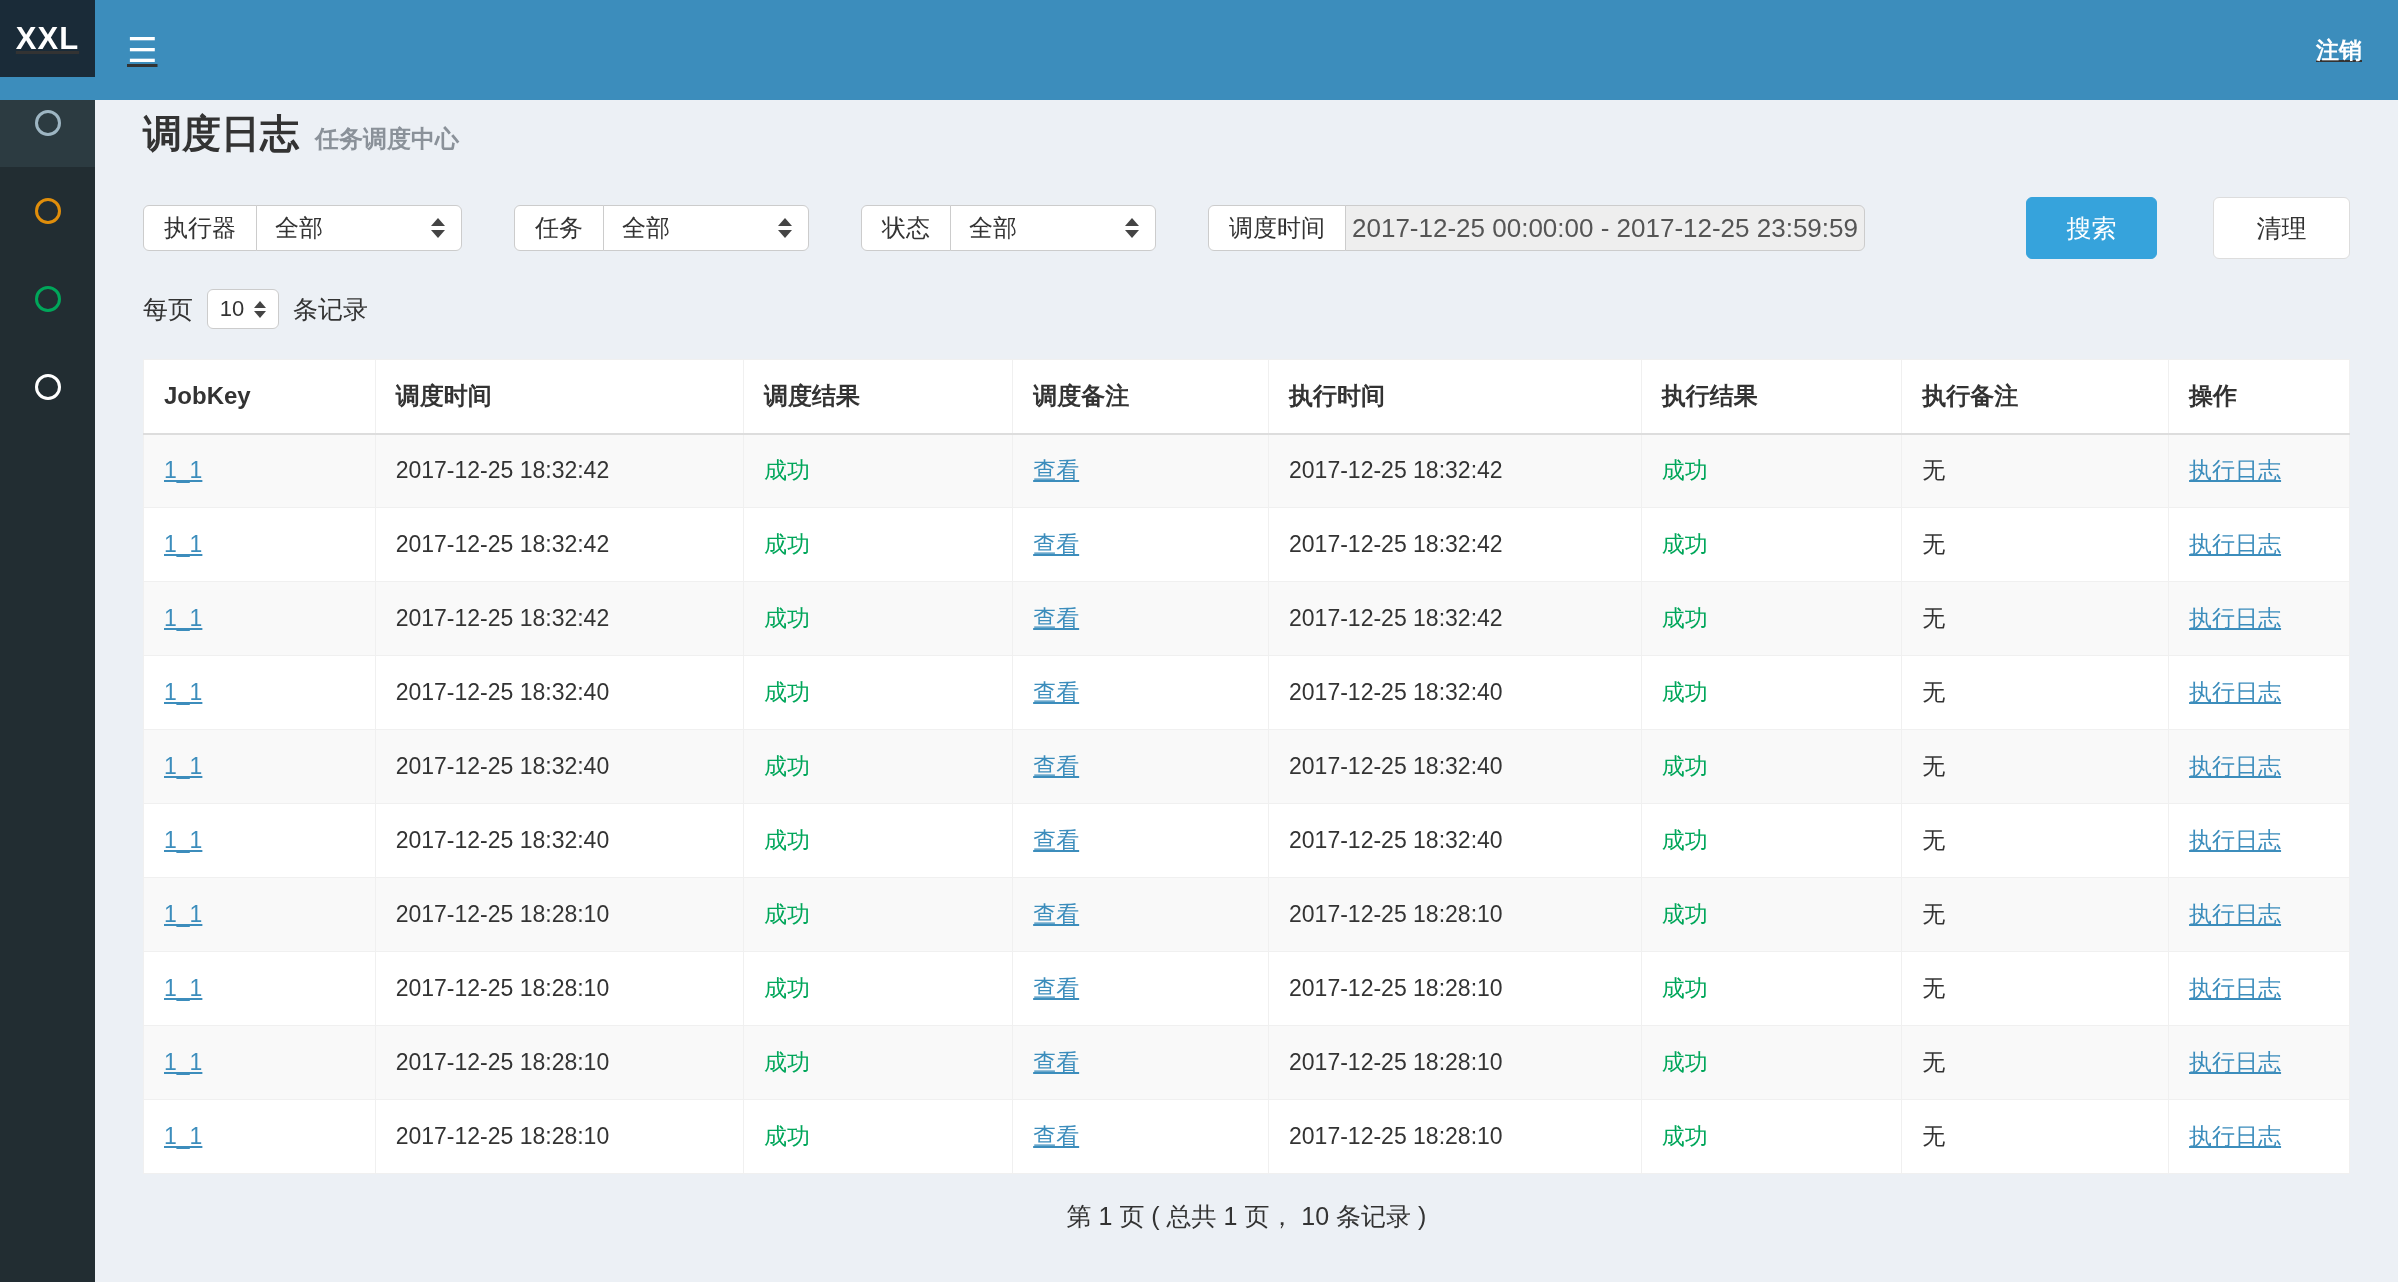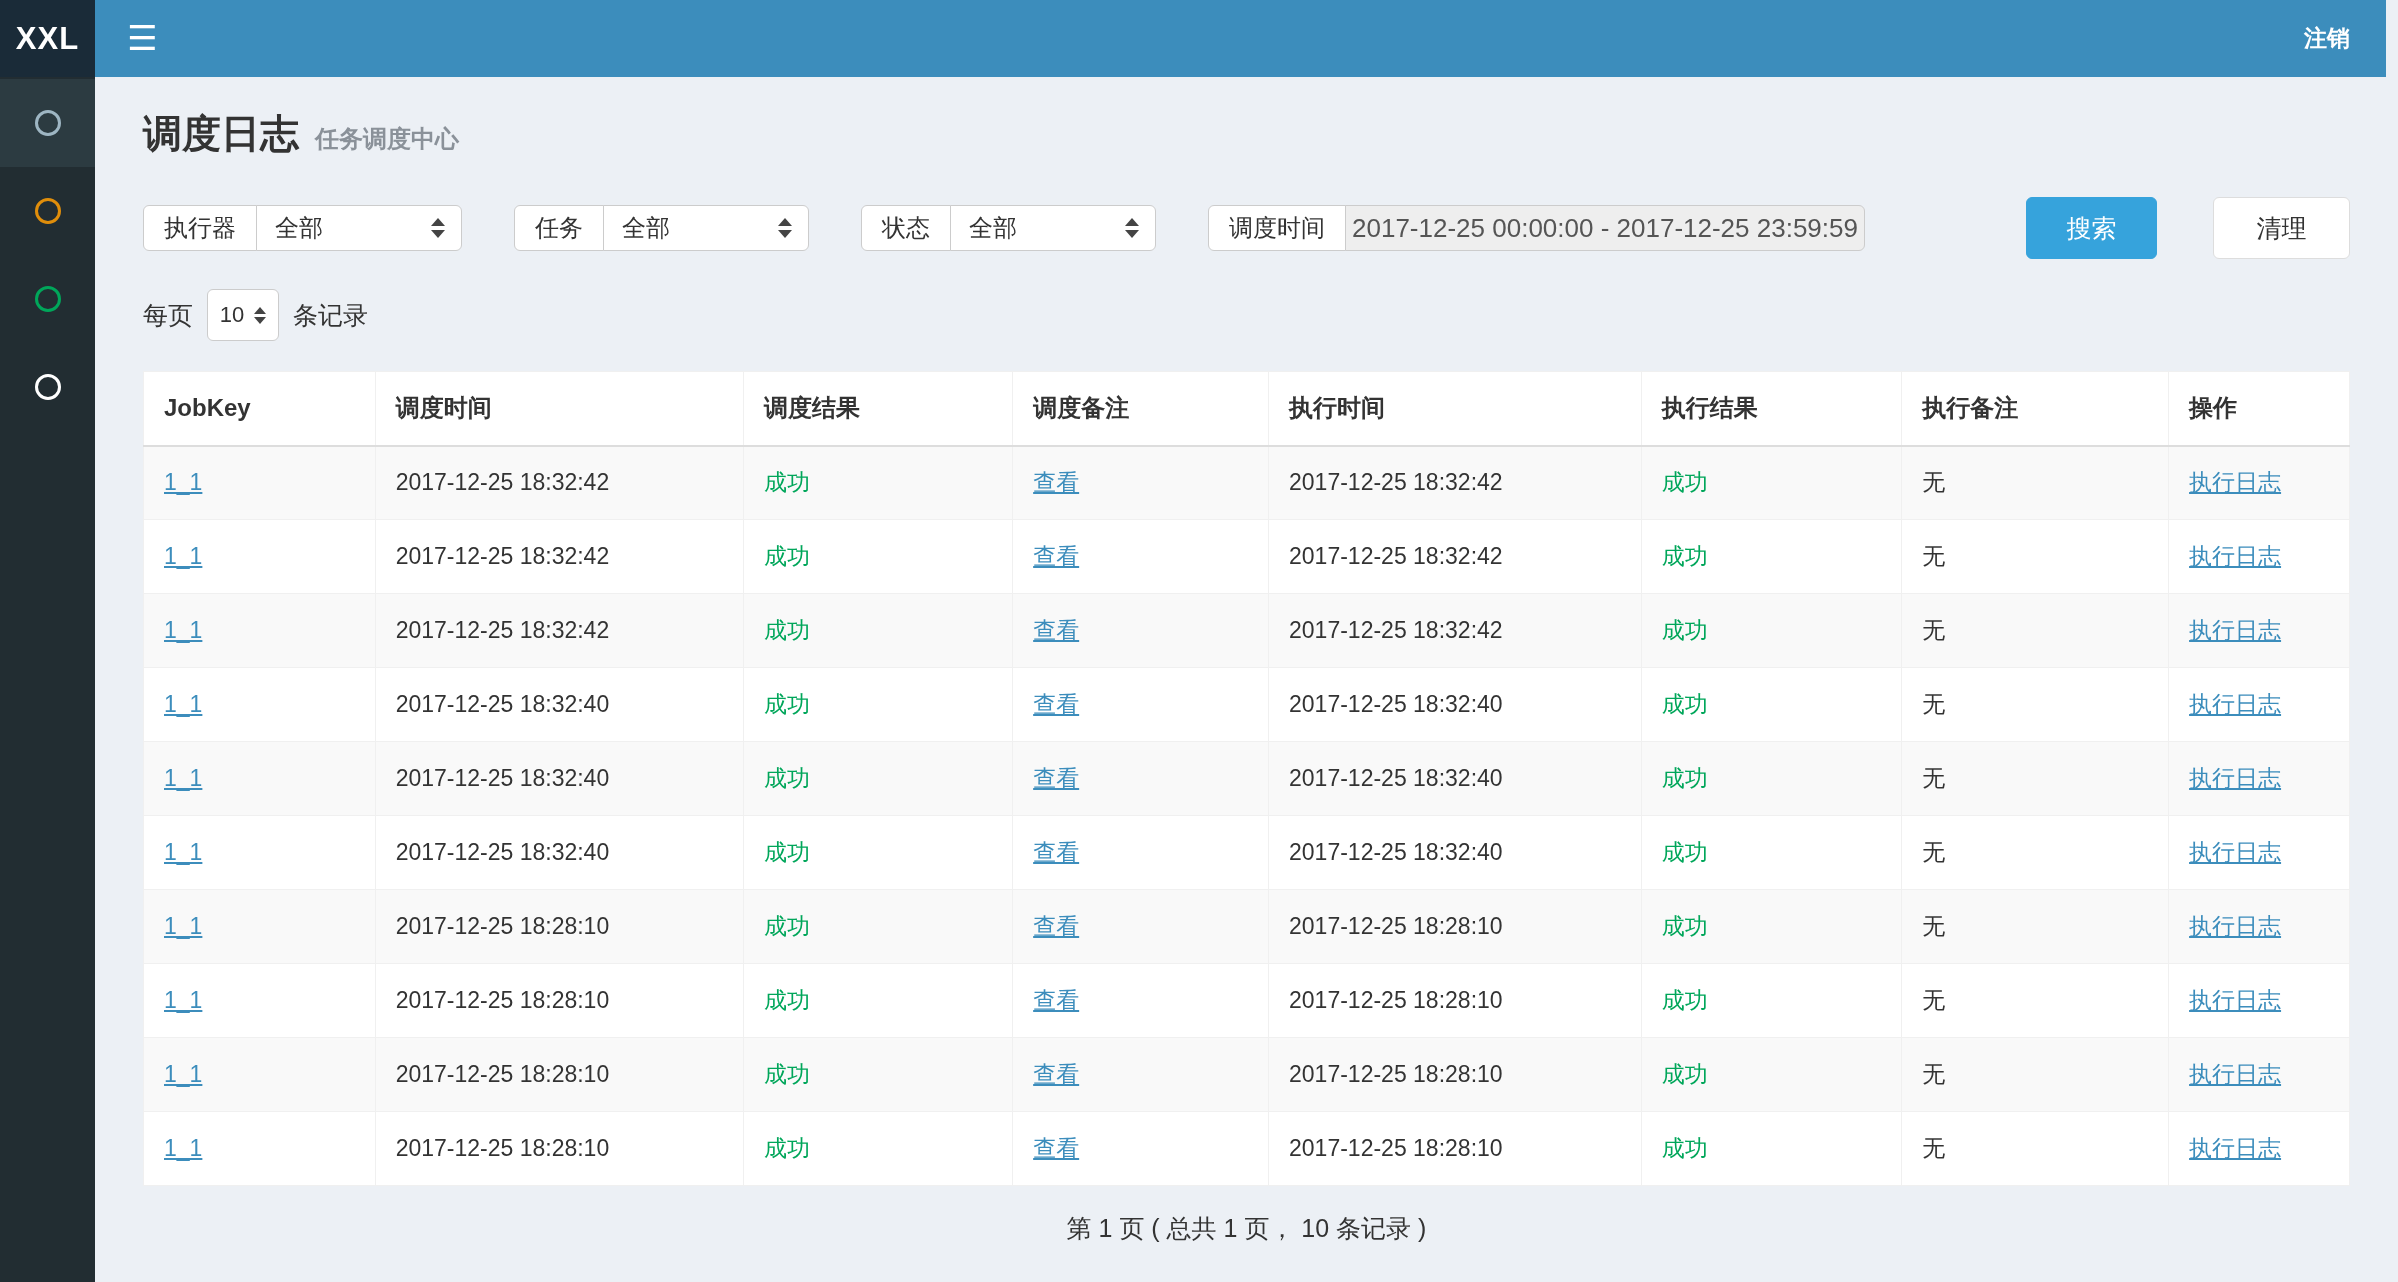--- a/index.html
+++ b/index.html
@@ -5,21 +5,21 @@
   * { box-sizing: border-box; }
   html,body { margin:0; padding:0; }
   body {
     width: 2398px; height: 1282px;
     background: var(--content-bg, #ecf0f5);
     font-family: "Liberation Sans", "DejaVu Sans", sans-serif;
     color: #333; overflow: hidden; position: relative;
   }
 
   
-  .navbar { position:absolute; top:0; left:0; right:12px; height:77px; background: var(--navbar-bg, #3c8dbc); display:flex; z-index:5; }
+  .navbar { position:absolute; top:0; left:0; right:0; height:100px; background: var(--navbar-bg, #3c8dbc); display:flex; z-index:5;text-decoration:underline; }
   .logo { width:95px; height:77px; background: var(--logo-bg, #1a2b38); color:#fff; font-weight:bold; font-size:31px; display:flex; align-items:center; justify-content:center; letter-spacing:1px; cursor:pointer; }
   .navbar-main { flex:1; display:flex; align-items:center; justify-content:space-between; }
   .hamburger { color:#fff; font-size:34px; padding:0 32px; cursor:pointer; line-height:77px; }
   .logout { color:#ffffff; font-size:23px; font-weight:700; padding-right:36px; cursor:pointer; }
 
   
   .sidebar { position:absolute; top:77px; left:0; bottom:0; width:95px; background: var(--sidebar-bg, #222d32); padding-top:2px; }
   .sidebar-item { height:88px; display:flex; align-items:center; justify-content:center; cursor:pointer; }
   .sidebar-item.active { background: var(--sidebar-active-bg, #2c3b41); }
   .circle-icon { width:26px; height:26px; border-radius:50%; border:3px solid #fff; }
@@ -39,21 +39,21 @@
   .arrows { display:flex; flex-direction:column; gap:4px; margin-left:30px; }
   .arrow-up { width:0; height:0; border-left:7px solid transparent; border-right:7px solid transparent; border-bottom:8px solid #444; }
   .arrow-down { width:0; height:0; border-left:7px solid transparent; border-right:7px solid transparent; border-top:8px solid #444; }
   .date-box { display:flex; align-items:center; justify-content:center; background:#eee; border:1px solid #ccc; margin-left:-1px; border-radius:0 6px 6px 0; padding:0 14px; font-size:26px; color:#555; width:520px; white-space:nowrap; cursor:pointer; }
   .btn { height:62px; border-radius:6px; font-size:25px; cursor:pointer; font-family:inherit; }
   .btn-search { margin-left:auto; width:131px; background: var(--search-btn-bg, #36a3dc); color:#fff; border:1px solid var(--search-btn-bg, #36a3dc); }
   .btn-clear { margin-left:56px; width:137px; background:#fff; color:#333; border:1px solid #ddd; }
 
   
   .pagesize-row { margin-top:30px; display:flex; align-items:center; font-size:25px; gap:14px; }
-  .pagesize-select { width:72px; height:52px; border:1px solid #ccc; border-radius:6px; background:#fff; display:flex; align-items:center; justify-content:center; gap:10px; font-size:22px; cursor:pointer; }
+  .pagesize-select { width:72px; height:40px; border:1px solid #ccc; border-radius:6px; background:#fff; display:flex; align-items:center; justify-content:center; gap:10px; font-size:22px; cursor:pointer; }
   .pagesize-select .arrows { margin-left:0; gap:3px; }
   .pagesize-select .arrow-up { border-left-width:6px; border-right-width:6px; border-bottom-width:7px; }
   .pagesize-select .arrow-down { border-left-width:6px; border-right-width:6px; border-top-width:7px; }
 
   
   table.log-table { margin-top:30px; width:100%; border-collapse:collapse; background:#fff; table-layout:fixed; }
   .log-table th, .log-table td { border:1px solid #f0f0f0; padding:0 20px; height:74px; text-align:left; white-space:nowrap; overflow:hidden; }
   .log-table th { font-size:24px; font-weight:700; color:#333; border-bottom:2px solid #ddd; }
   .log-table td { font-size:23px; color:#333; }
   .log-table tbody tr:nth-child(odd) { background:#f9f9f9; }

